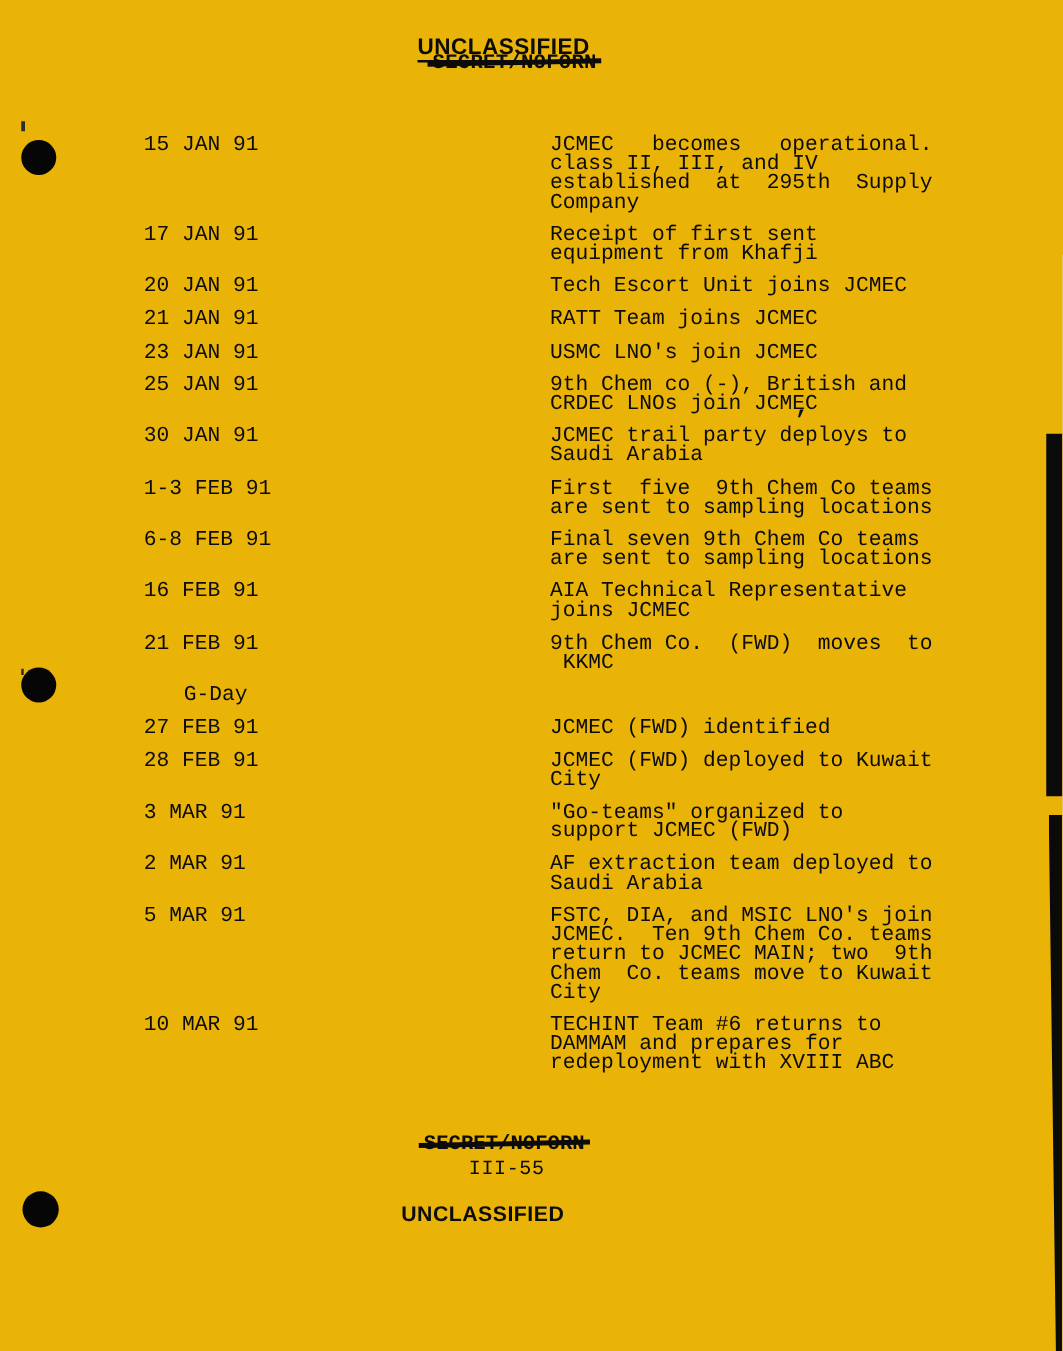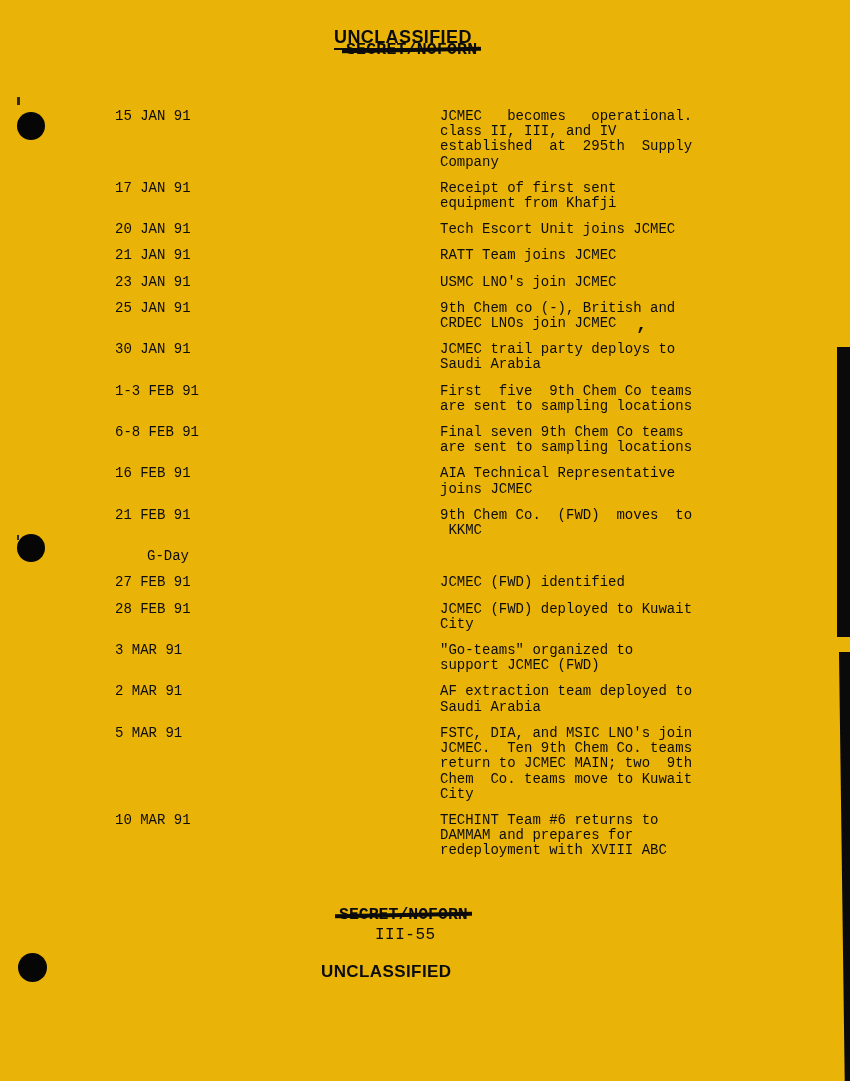--- a/index.html
+++ b/index.html
@@ -40,21 +40,21 @@
     top: 8px;
     height: 4px;
     background: #0b0b0b;
     transform: rotate(-1.1deg);
   }
   
   .timeline {
     position: absolute;
     left: 115px; top: 109px;
     width: 620px;
-    font-size: 14px;
+    font-size: 17px;
     line-height: 15.2px;
   }
   .entry { display: flex; align-items: flex-start; margin-bottom: 11px; }
   .entry .date { flex: 0 0 293px; white-space: pre; }
   .entry .desc { white-space: pre; margin-left: 32px; }
   
   .ftr-secret {
     position: absolute;
     left: 339px; top: 905px;
     font-weight: 700;

